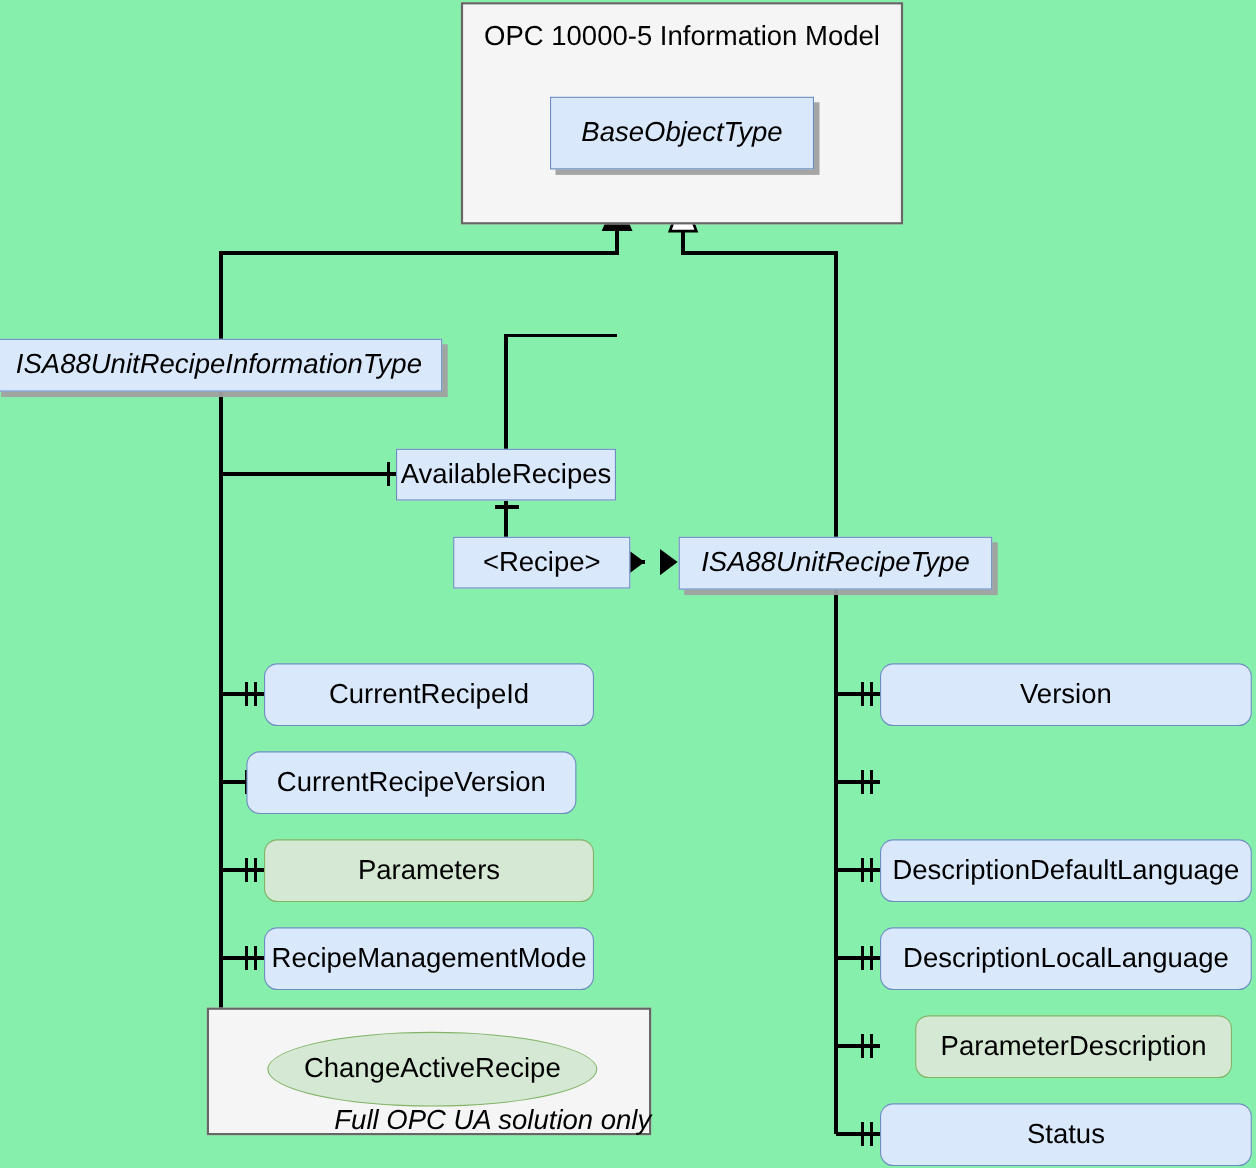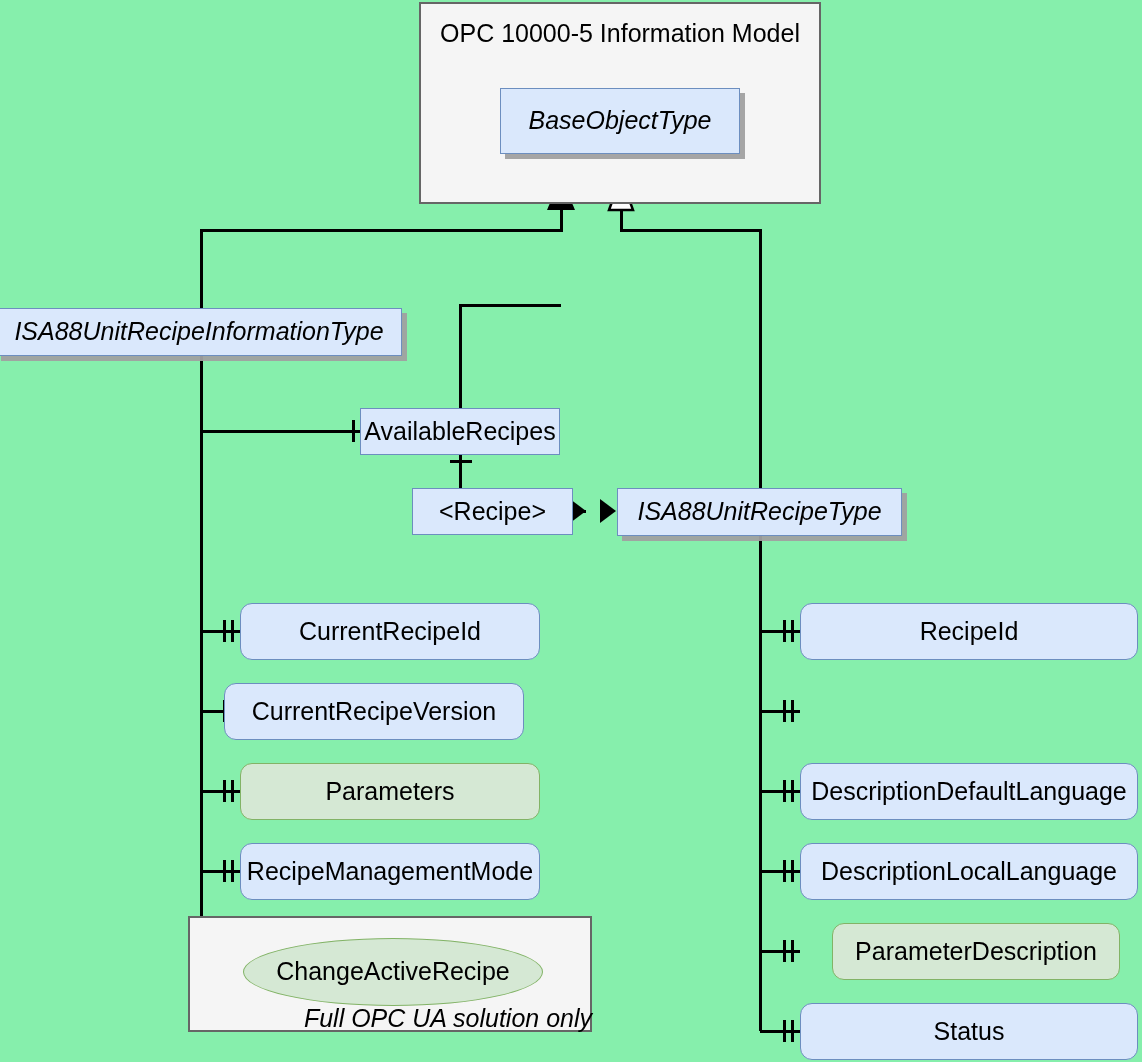--- a/index.html
+++ b/index.html
@@ -233,21 +233,21 @@
 
   <div class="group-frame" style="left:188px; top:916px; width:404px; height:116px;"></div>
 
   <div class="node method-ellipse" style="left:243px; top:938px; width:300px; height:68px;">
     <span class="lbl">ChangeActiveRecipe</span>
   </div>
 
   <div class="group-note" style="left:188px; top:1004px; width:404px;">Full OPC UA solution only</div>
 
   <div class="node attr-box" style="left:800px; top:603px; width:338px; height:57px;">
-    <span class="lbl">RecipeId</span>
+    <span class="lbl">Version</span>
   </div>
 
 
   <div class="node attr-box" style="left:800px; top:763px; width:338px; height:57px;">
     <span class="lbl">DescriptionDefaultLanguage</span>
   </div>
 
   <div class="node attr-box" style="left:800px; top:843px; width:338px; height:57px;">
     <span class="lbl">DescriptionLocalLanguage</span>
   </div>

